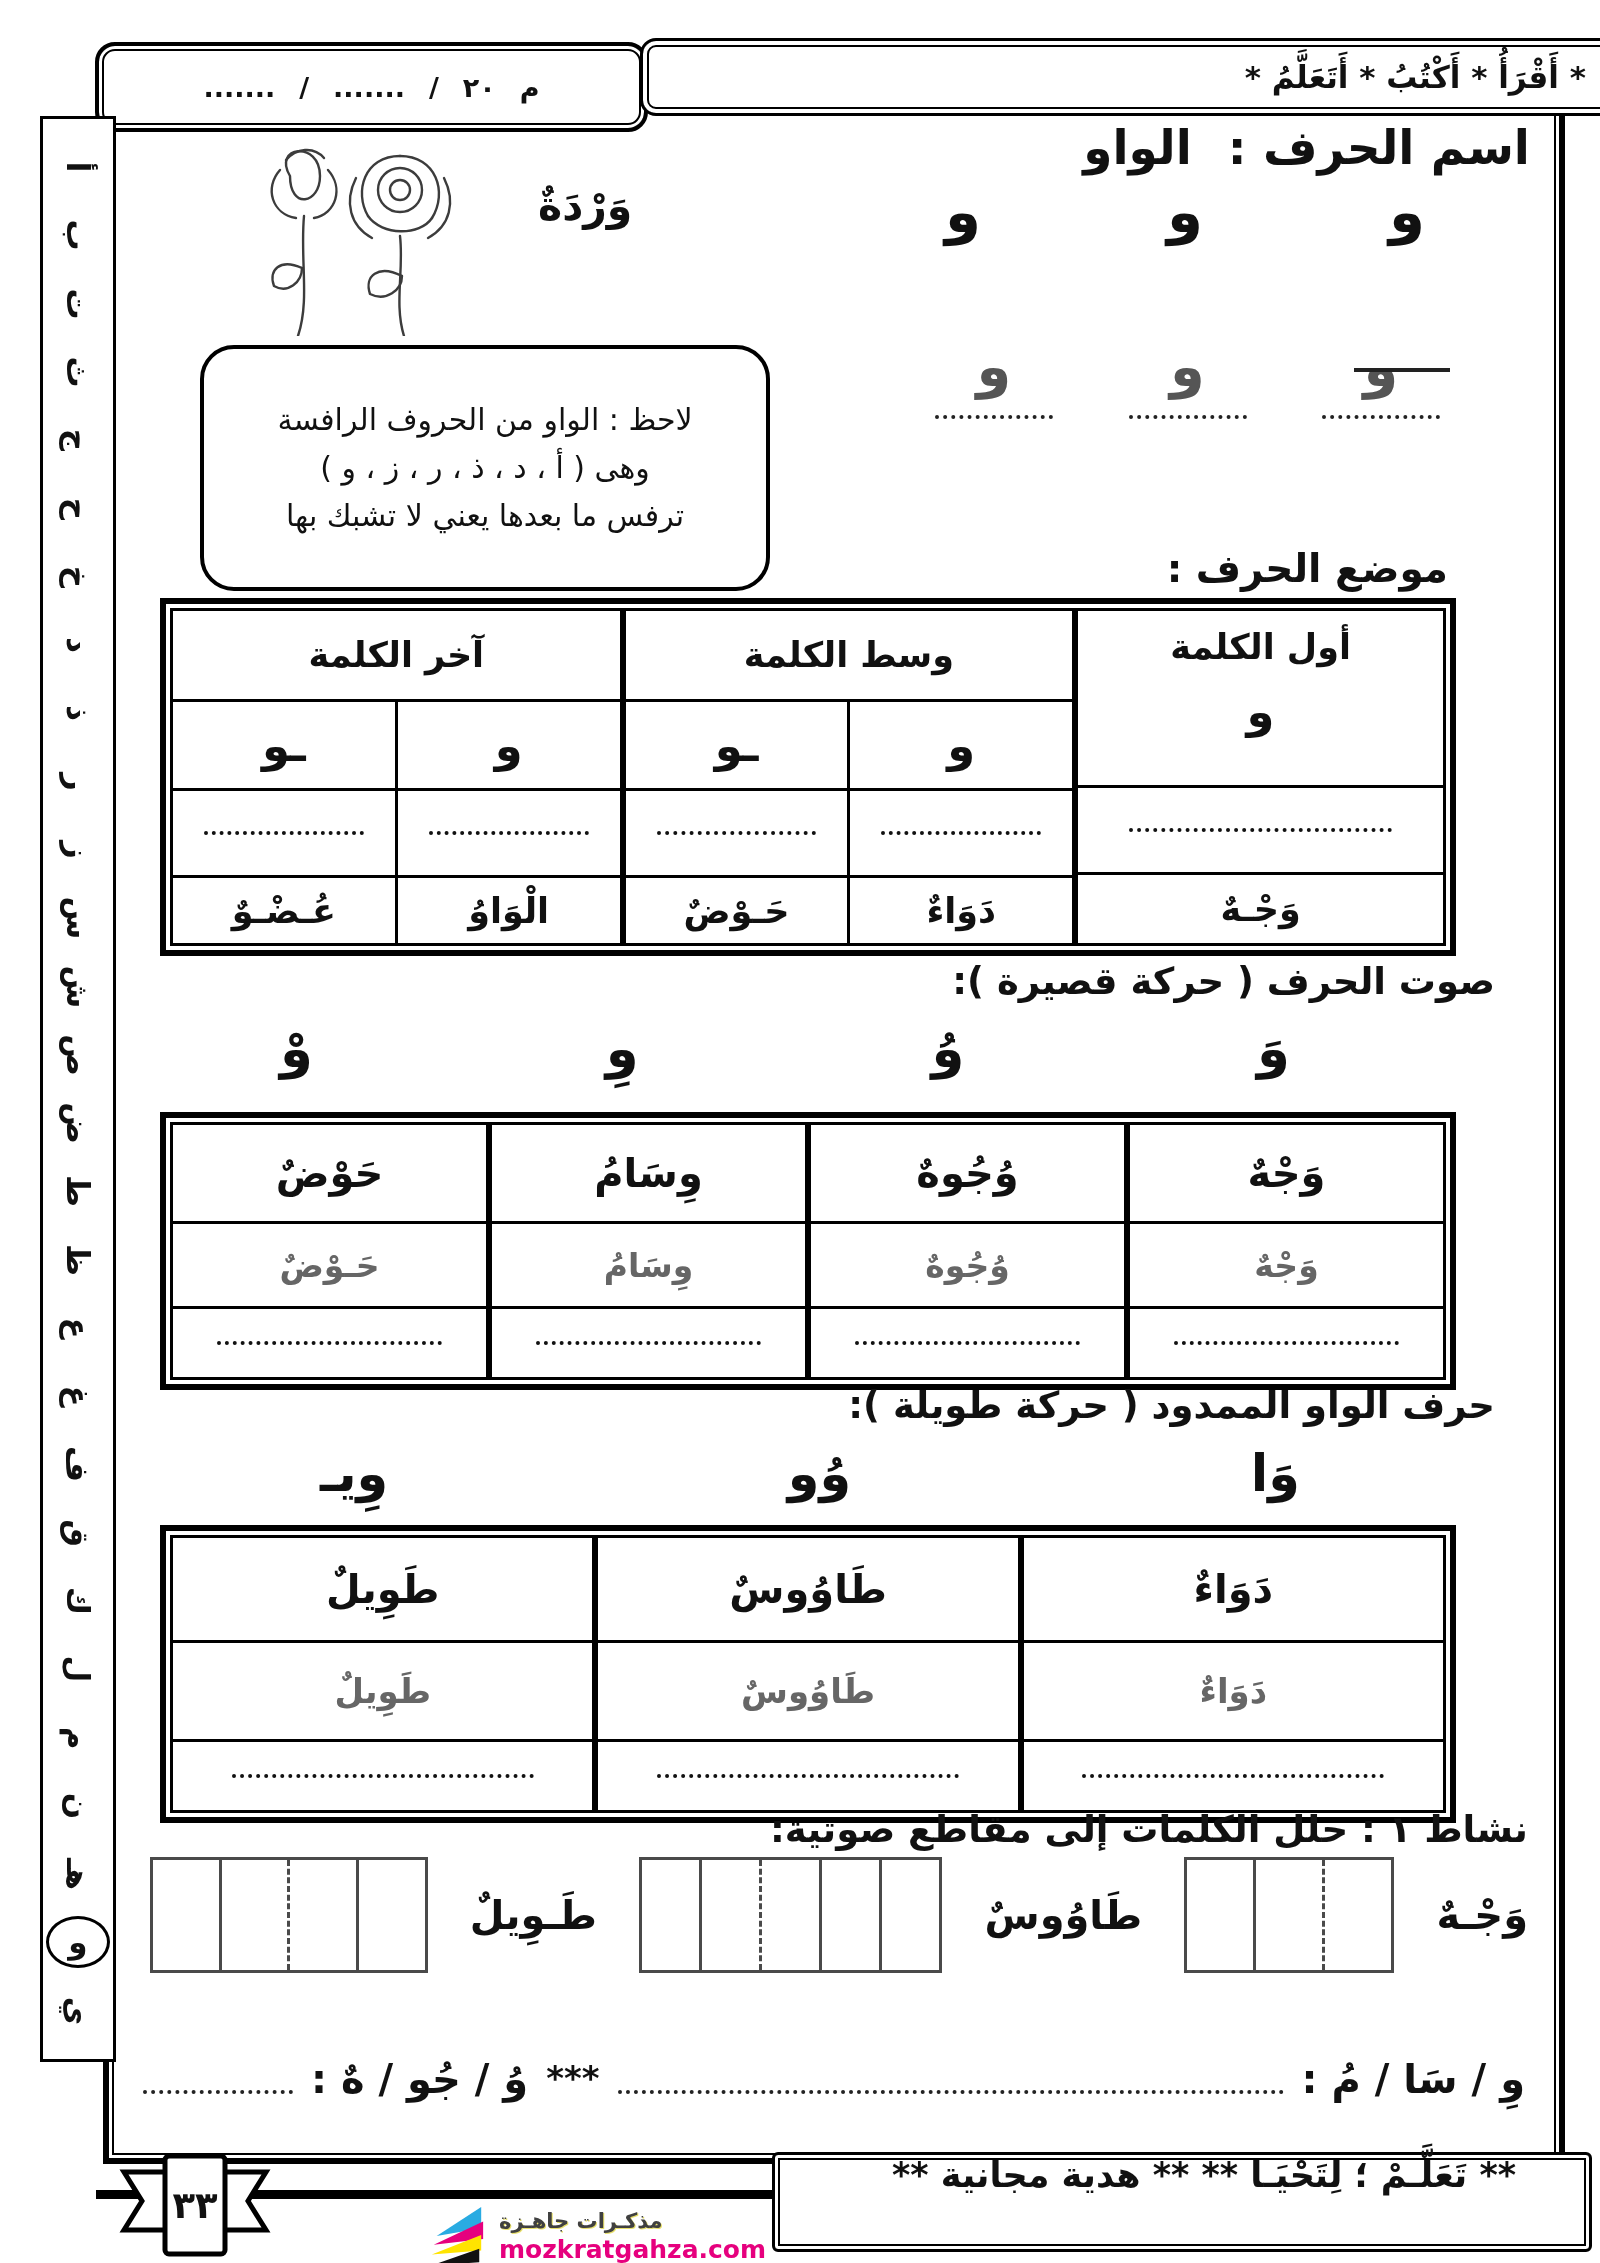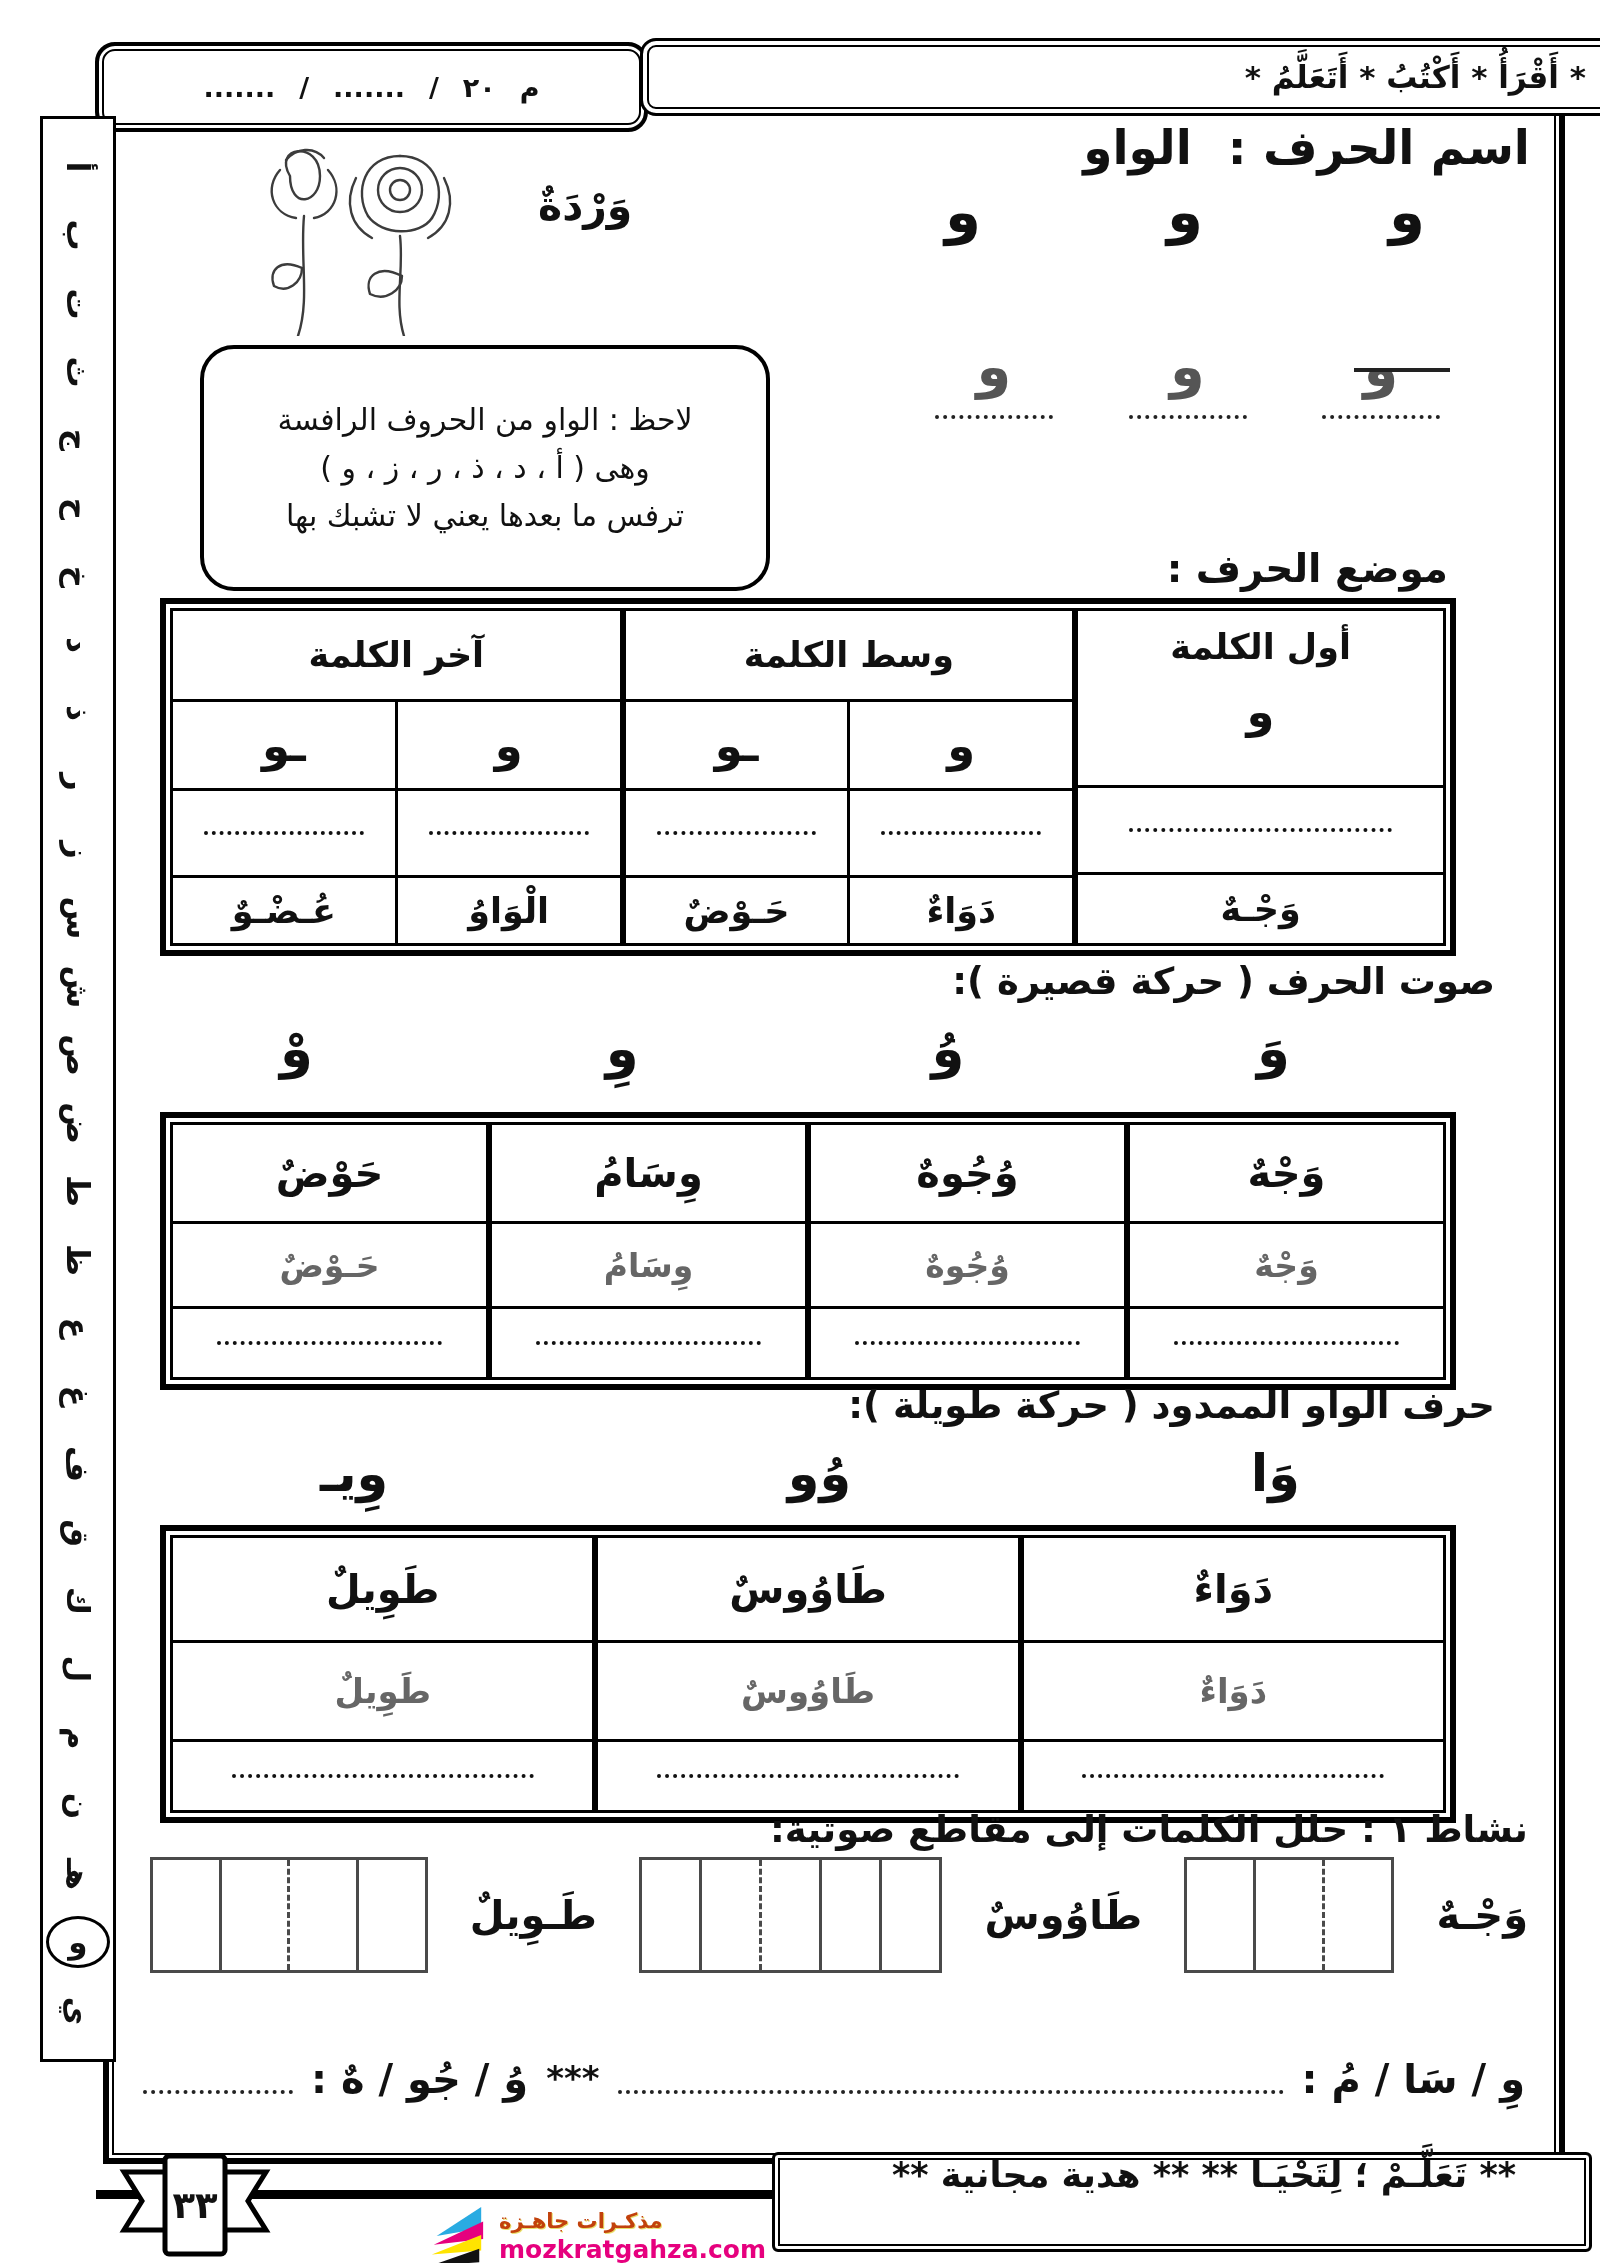--- a/index.html
+++ b/index.html
@@ -107,21 +107,21 @@
   .footer-motto{position:absolute;left:772px;top:2152px;width:770px;height:94px;border:3px solid #000;
                 border-radius:6px;display:flex;align-items:flex-start;justify-content:center;direction:rtl;
                 font-size:35px;font-weight:bold;background:#fff;z-index:4;
                 box-shadow:inset 0 0 0 3px #fff, inset 0 0 0 5px #000;padding-left:44px;}
   .footer-rule{position:absolute;left:96px;top:2190px;width:684px;height:9px;background:#000;}
   .ribbon{position:absolute;left:116px;top:2150px;width:158px;height:110px;z-index:5;}
   .ribbon-num{position:absolute;inset:0;display:flex;align-items:center;justify-content:center;
               font-size:37px;font-weight:bold;}
   .brand{position:absolute;left:425px;top:2204px;display:flex;align-items:center;gap:12px;z-index:5;}
   .brand-texts{display:flex;flex-direction:column;align-items:flex-start;line-height:1.2;}
-  .brand-name{font-size:21px;font-weight:bold;color:#c2410c;direction:rtl;text-shadow:1px 1px 0 #e8e06a;}
+  .brand-name{font-size:21px;font-weight:bold;color:#404040;direction:rtl;text-shadow:1px 1px 0 #e8e06a;}
   .brand-site{font-size:25px;font-weight:bold;color:#e6007e;font-family:"DejaVu Sans",sans-serif;}
 
   
   .sidebar{position:absolute;left:40px;top:116px;width:76px;height:1946px;border:3px solid #000;
            display:flex;flex-direction:column;justify-content:space-between;padding:14px 0;background:#fff;
            box-sizing:border-box;z-index:6;}
   .sb-letter{flex:1;display:flex;align-items:center;justify-content:center;font-size:31px;font-weight:bold;}
   .sb-letter > span{display:block;transform:rotate(90deg);}
   .sb-circle{border:3px solid #000;border-radius:50%;width:58px;height:46px;display:flex;align-items:center;
              justify-content:center;}

